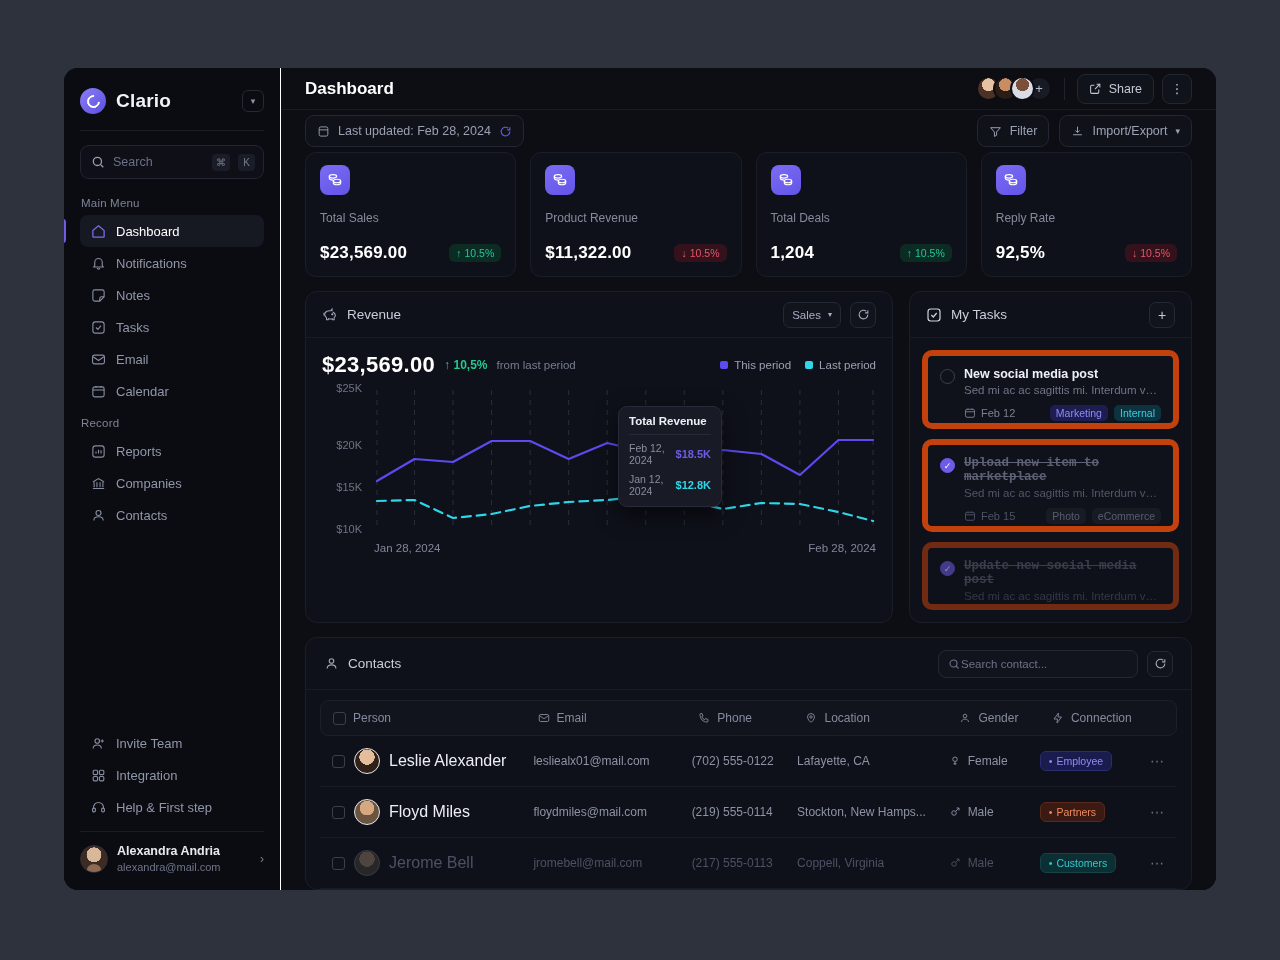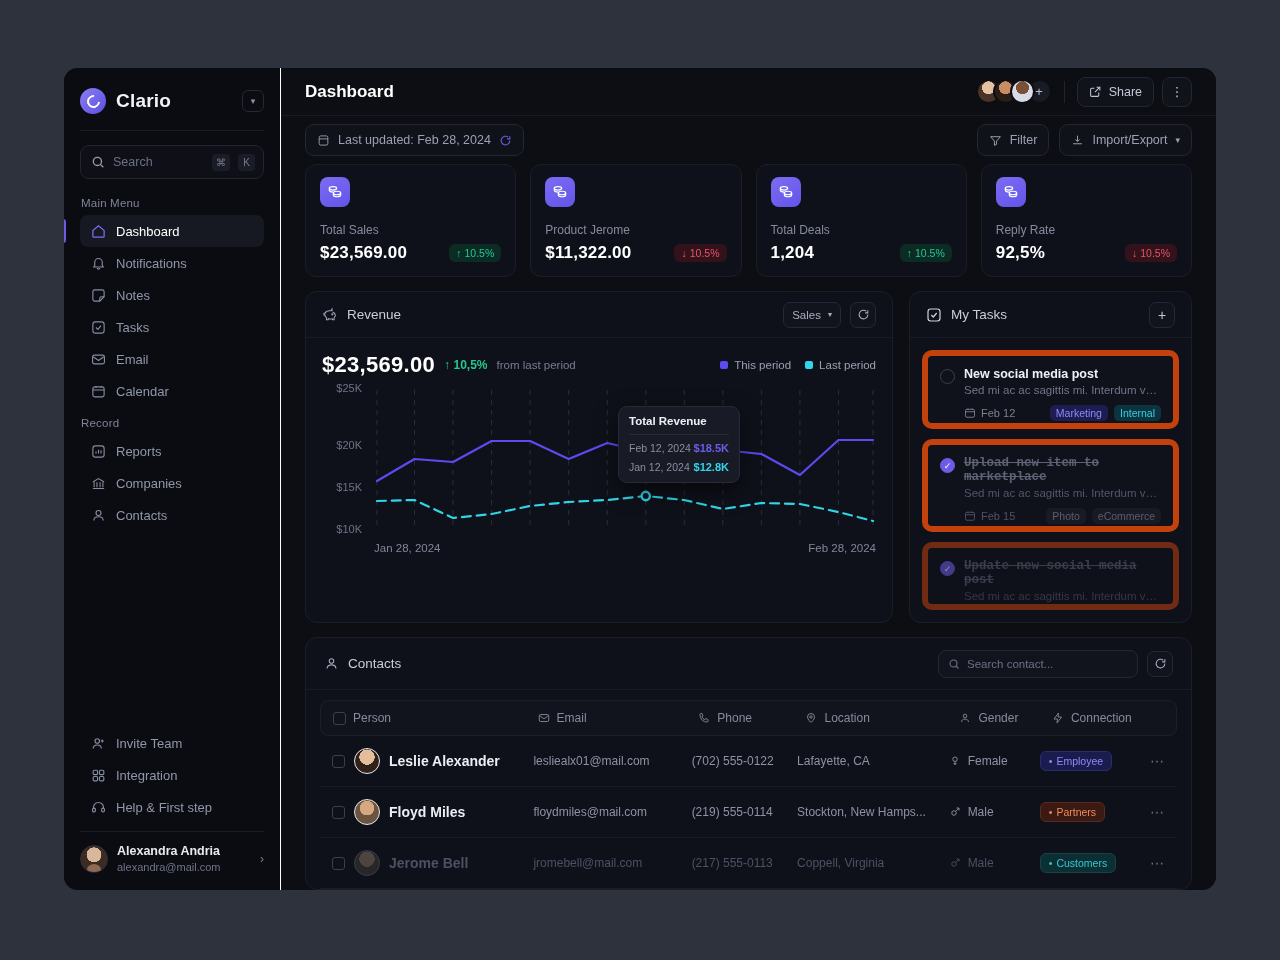--- a/index.html
+++ b/index.html
@@ -140,21 +140,21 @@
   .kpis { display: flex; gap: 14px; padding: 0 24px 14px 24px; }
   .kpi {
     flex: 1; background: #0f111a; border: 1px solid #1b1e29; border-radius: 11px;
     padding: 12px 14px 13px 14px;
   }
   .kpi-ico {
     width: 30px; height: 30px; border-radius: 8px;
     background: linear-gradient(150deg, #7c6cf3, #6254e8);
     display: flex; align-items: center; justify-content: center; margin-bottom: 16px;
   }
-  .kpi-label { color: #858b9e; font-size: 12px; margin-bottom: 6px; }
+  .kpi-label { color: #858b9e; font-size: 12px; margin-bottom: 18px; }
   .kpi-row { display: flex; align-items: center; }
   .kpi-val { color: #ffffff; font-size: 17px; font-weight: 700; letter-spacing: .2px; flex: 1; }
   .chip {
     font-size: 10.5px; padding: 3px 7px; border-radius: 6px; display: flex; align-items: center; gap: 3px;
   }
   .chip.up { background: #0c2b23; color: #22c79a; }
   .chip.down { background: #33121b; color: #e8546b; }
 
   
   .midrow { display: flex; gap: 16px; padding: 0 24px 14px 24px; }
@@ -186,21 +186,21 @@
   .y-axis { position: absolute; left: 0; top: 0; width: 48px; height: 142px; }
   .y-axis span {
     position: absolute; right: 8px; color: #6d7385; font-size: 11px; transform: translateY(-50%);
   }
   .plot { position: absolute; left: 52px; right: 0; top: 0; height: 142px; }
   .x-labels {
     position: absolute; left: 52px; right: 0; bottom: 2px;
     display: flex; justify-content: space-between; color: #80869a; font-size: 11.5px;
   }
   .tooltip {
-    position: absolute; left: 244px; top: 18px; width: 122px;
+    position: absolute; left: 244px; top: 18px; width: 104px;
     background: #181b26; border: 1px solid #272b39; border-radius: 9px;
     padding: 8px 10px 9px 10px; z-index: 5;
     box-shadow: 0 8px 22px rgba(0,0,0,.55);
   }
   .tt-title { color: #eef0f6; font-size: 11.5px; font-weight: 700; padding-bottom: 7px; border-bottom: 1px solid #262a37; }
   .tt-row { display: flex; align-items: center; margin-top: 7px; }
   .tt-d { color: #888ea1; font-size: 10.5px; flex: 1; }
   .tt-v { font-size: 11px; font-weight: 700; }
 
   
@@ -233,36 +233,36 @@
   .tag.marketing { background: #1e1d52; color: #8f8bfb; }
   .tag.internal { background: #0c3340; color: #38cfe0; }
   .tag.muted { background: #181b24; color: #585d70; }
   .task.faded { opacity: .55; }
 
   
   .contacts { margin: 0 24px; }
   .c-head { height: 52px; display: flex; align-items: center; gap: 9px; padding: 0 18px; border-bottom: 1px solid #191c26; }
   .c-search {
     width: 200px; height: 28px; border: 1px solid #242834; border-radius: 8px; background: #12141d;
-    display: flex; align-items: center; gap: 7px; padding: 0 9px; color: #6b7185; font-size: 11.5px;
+    display: flex; align-items: center; gap: 1px; padding: 0 9px; color: #6b7185; font-size: 11.5px;
   }
   .table { padding: 10px 14px 0 14px; }
   .thead {
     display: flex; align-items: center; height: 36px; background: #12141d;
     border: 1px solid #1c1f2a; border-radius: 8px; padding: 0 12px;
   }
   .th { color: #858b9e; font-size: 12px; display: flex; align-items: center; gap: 7px; }
   .cbx { width: 13px; height: 13px; border: 1.4px solid #3a3f4e; border-radius: 3px; flex: 0 0 13px; }
   .trow { display: flex; align-items: center; height: 51px; padding: 0 12px; border-bottom: 1px solid #181b24; }
   .c-person { display: flex; align-items: center; gap: 9px; }
   .c-av { width: 26px; height: 26px; border-radius: 50%; border: 1.5px solid #e8e9ee; overflow: hidden; position: relative; }
   .c-av.p1 { background: radial-gradient(circle at 50% 34%, #e3bd9c 0 38%, #2f2018 39% 100%); }
   .c-av.p2 { background: radial-gradient(circle at 50% 34%, #d6a87f 0 36%, #6b5540 37% 100%); }
   .c-av.p3 { background: radial-gradient(circle at 50% 34%, #9c8470 0 38%, #474237 39% 100%); }
-  .c-name { color: #eceef4; font-size: 14px; font-weight: 700; }
+  .c-name { color: #eceef4; font-size: 16px; font-weight: 400; }
   .cell { color: #8d93a5; font-size: 12px; display: flex; align-items: center; gap: 7px; }
   .trow.dim .c-name, .trow.dim .cell { color: #4c5164; }
   .trow.dim .c-av { opacity: .45; border-color: #6d7080; }
   .badge { font-size: 10.5px; padding: 3px 8px; border-radius: 6px; display: inline-flex; align-items: center; gap: 4px; }
   .badge.employee { background: #1a1c4e; color: #8e8bfa; border: 1px solid #2a2d6b; }
   .badge.partners { background: #3a1a12; color: #f08a5d; border: 1px solid #5a2a1c; }
   .badge.customers { background: #0c2f34; color: #35c8cf; border: 1px solid #164248; }
   .dots { color: #6a7084; font-size: 14px; letter-spacing: 1px; }
   .col-person { width: 210px; }
   .col-email { width: 165px; }
@@ -515,21 +515,21 @@
       </div>
       <div class="kpi">
         <div class="kpi-ico">
             <svg width="16" height="16" viewBox="0 0 24 24" fill="none" stroke="#fff" stroke-width="1.8">
               <ellipse cx="9" cy="6.5" rx="5.5" ry="2.6"></ellipse>
               <path d="M3.5 6.5v3c0 1.4 2.5 2.6 5.5 2.6"></path>
               <ellipse cx="15" cy="13.5" rx="5.5" ry="2.6"></ellipse>
               <path d="M9.5 13.5v3c0 1.4 2.5 2.6 5.5 2.6s5.5-1.2 5.5-2.6v-3"></path>
             </svg>
           </div>
-        <div class="kpi-label">Product Jerome</div>
+        <div class="kpi-label">Product Revenue</div>
         <div class="kpi-row">
           <div class="kpi-val">$11,322.00</div>
           <div class="chip down">
               <span>↓</span>
               <span>10.5%</span>
             </div>
         </div>
       </div>
       <div class="kpi">
         <div class="kpi-ico">

